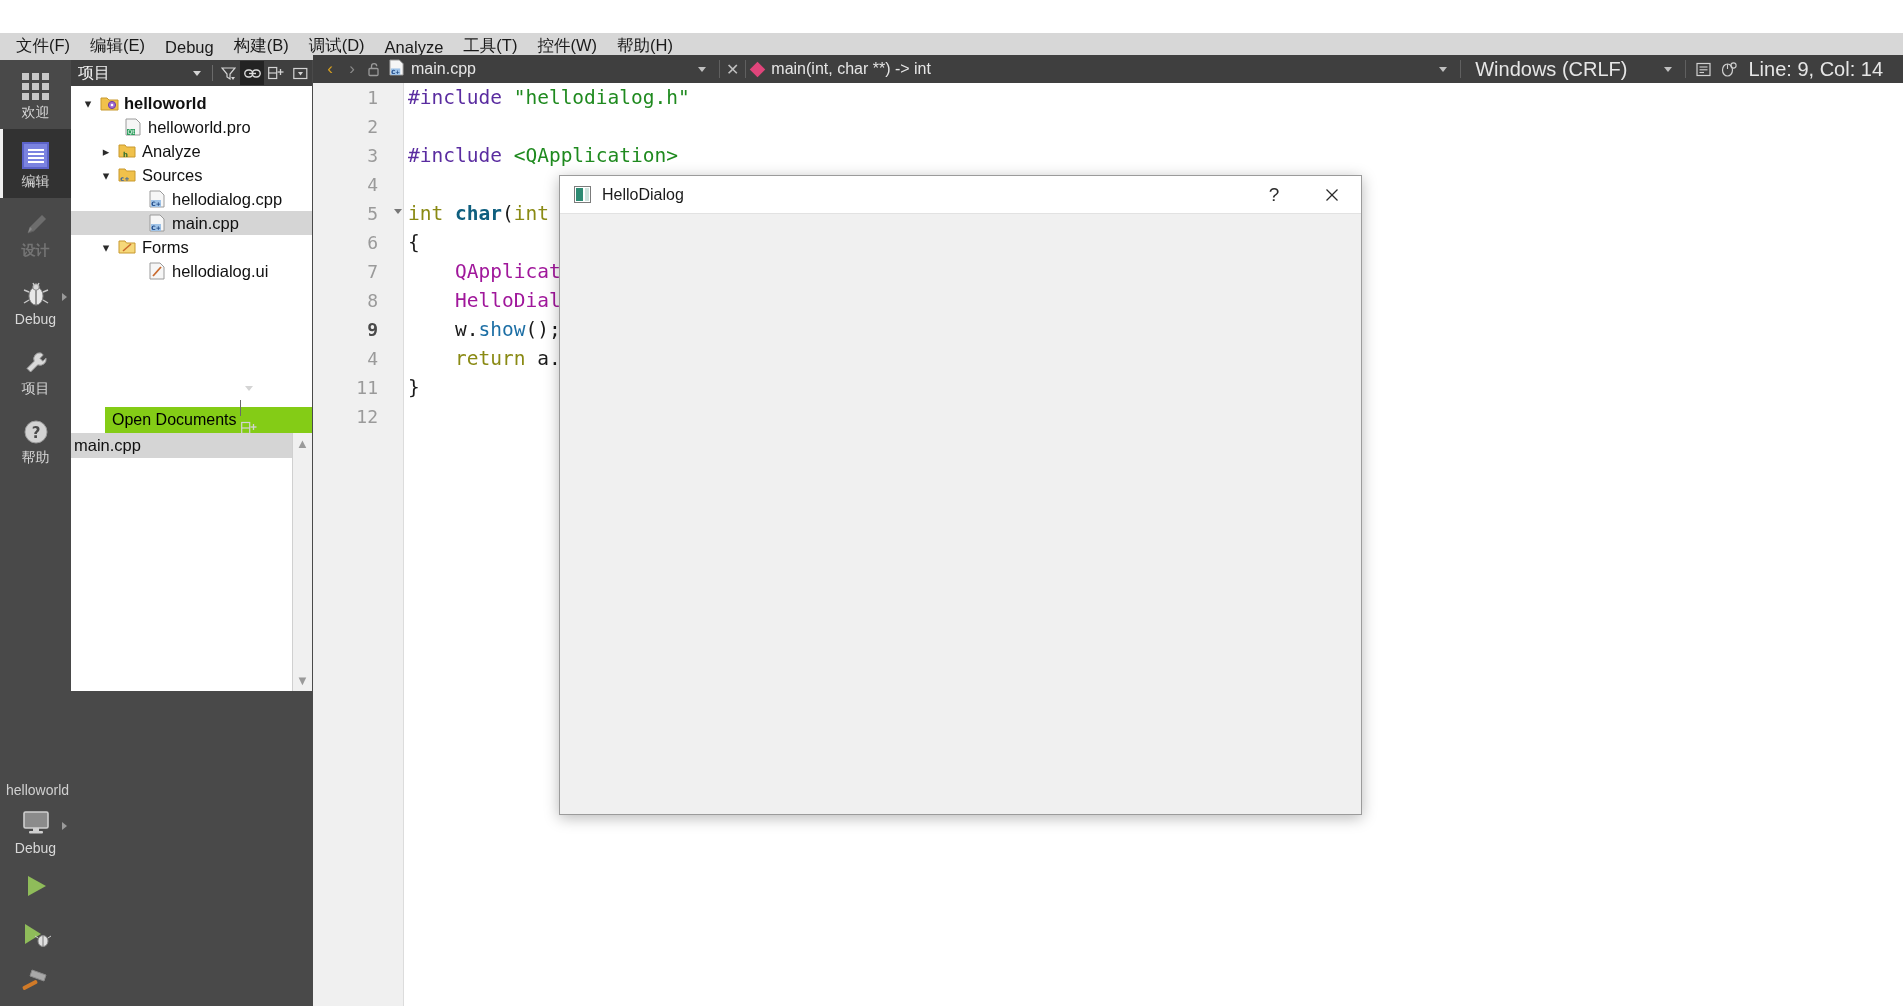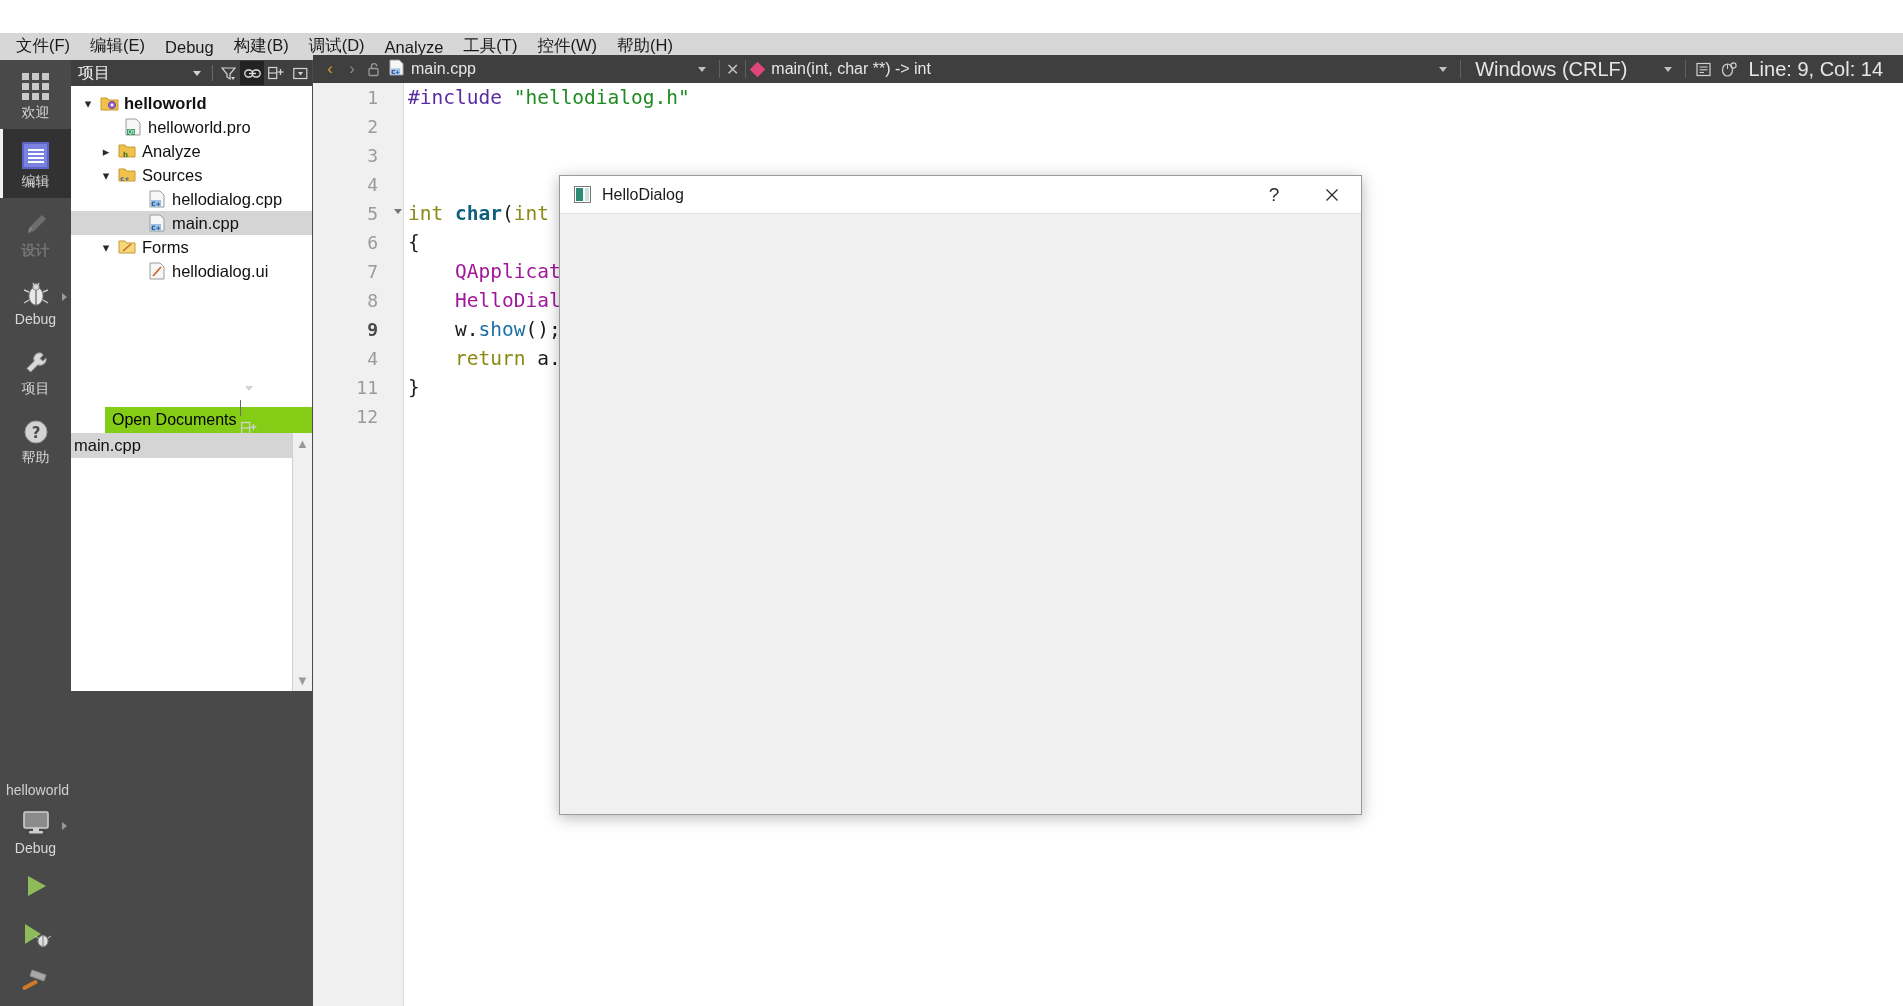--- a/index.html
+++ b/index.html
@@ -587,20 +587,21 @@
       <span class="ctext"><span class="c-pre">#include </span><span class="c-str">"hellodialog.h"</span></span>
     </div>
     <div class="code-line">
       <span class="ln">2</span>
       <span class="fold"></span>
       <span class="ctext"></span>
     </div>
     <div class="code-line">
       <span class="ln">3</span>
       <span class="fold"></span>
+      <span class="ctext"><span class="c-pre">#include </span><span class="c-str">&lt;QApplication&gt;</span></span>
     </div>
     <div class="code-line">
       <span class="ln">4</span>
       <span class="fold"></span>
       <span class="ctext"></span>
     </div>
     <div class="code-line">
       <span class="ln">5</span>
       <span class="fold"><i class="open"></i></span>
       <span class="ctext"><span class="c-kw">int </span><span class="c-fn">char</span><span class="c-op">(</span><span class="c-kw">int</span><span class="c-var"> argc, </span><span class="c-kw">char</span><span class="c-var"> *argv[])</span></span>

